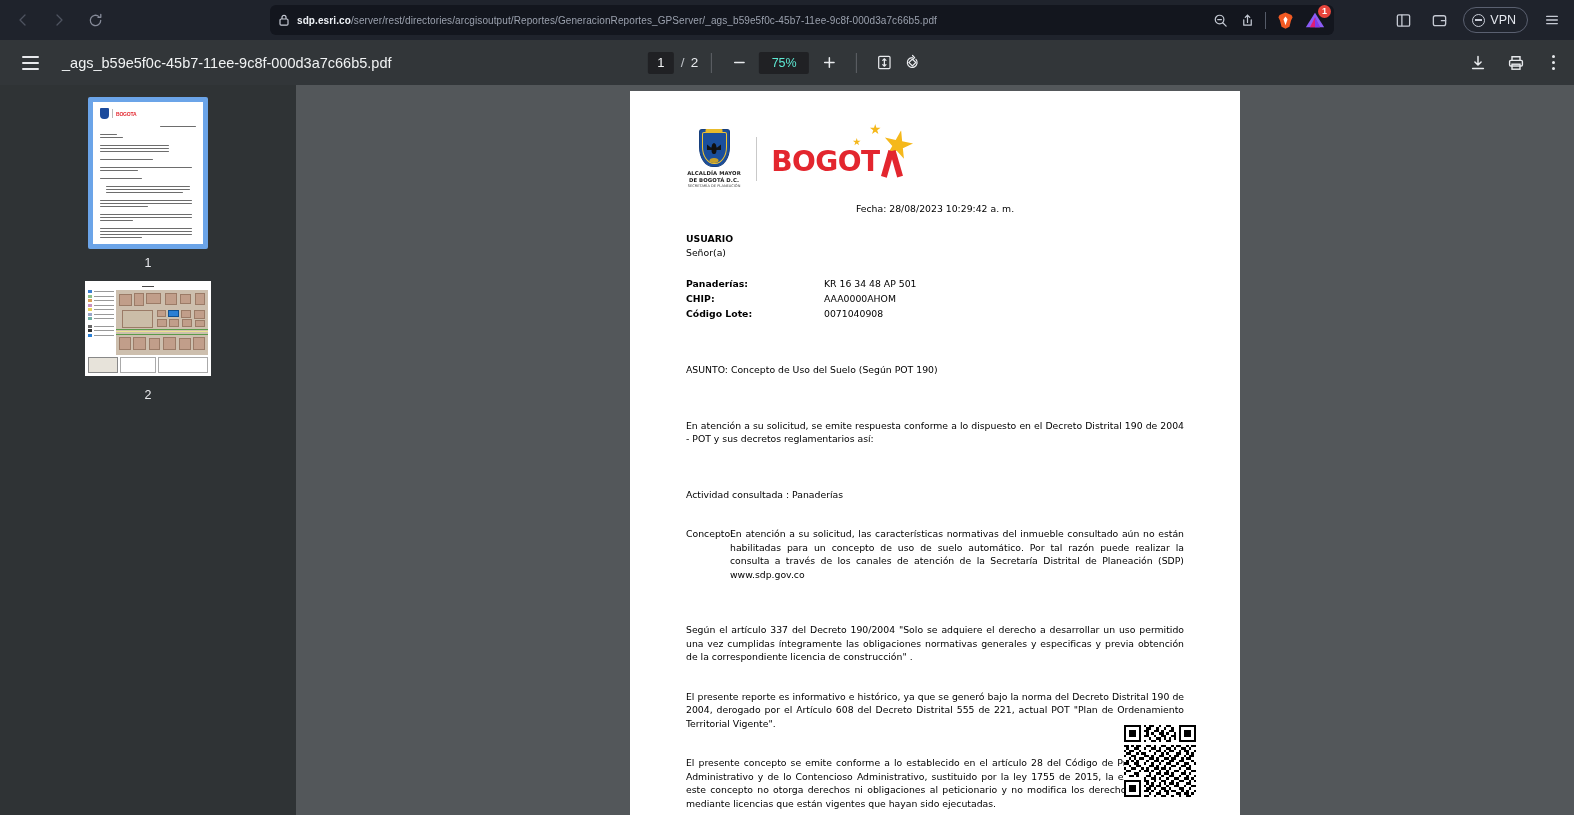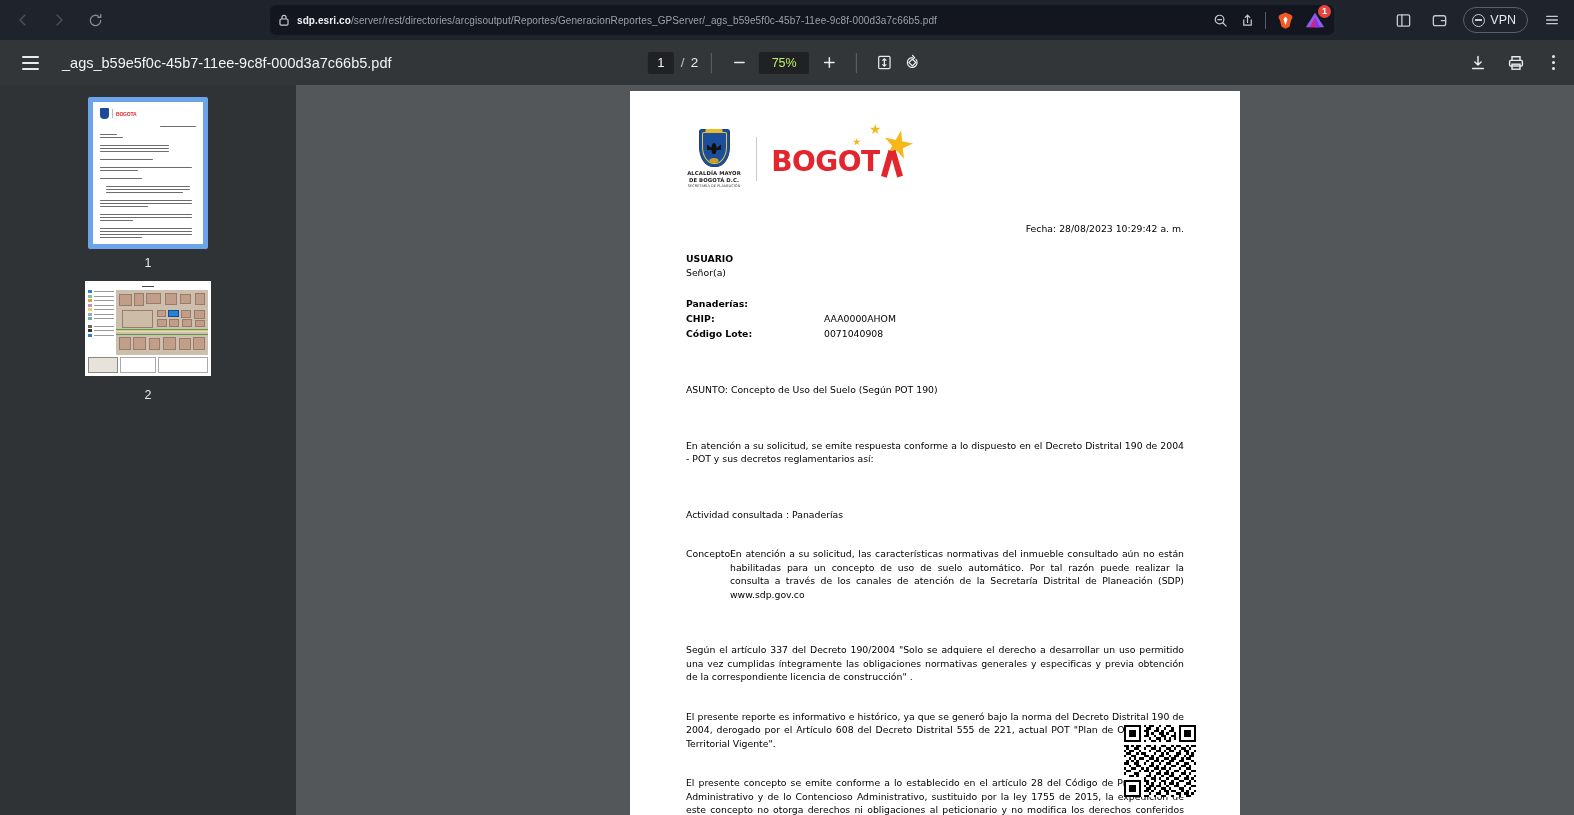--- a/index.html
+++ b/index.html
@@ -146,21 +146,21 @@
   .page-total { color:#e8eaed; font-size:13.5px; }
   .tb-sep { width:1px; height:20px; background:#5f6368; margin: 0 13px; }
   .tb-icon-btn {
     width: 28px; height: 28px;
     display:flex; align-items:center; justify-content:center;
     color:#e8eaed; border-radius:4px;
   }
   .zoom-box {
     min-width: 50px; height: 22px;
     background: #202124;
-    color: #bef264;
+    color: #5eead4;
     font-size: 12.5px;
     display:flex; align-items:center; justify-content:center;
     border-radius: 2px;
     margin: 0 6px;
     padding: 0 7px;
   }
   .pdf-right {
     position:absolute; right: 8px; top:0; height:45px;
     display:flex; align-items:center; gap: 10px;
   }
@@ -313,21 +313,21 @@
   .star-sm1 {
     position:absolute; right: 22px; top: -18px; width: 11px; height: 11px; background:#f5b81b;
     clip-path: polygon(50% 0%,61% 35%,98% 35%,68% 57%,79% 91%,50% 70%,21% 91%,32% 57%,2% 35%,39% 35%);
   }
   .star-sm2 {
     position:absolute; right: 42px; top: -4px; width: 8px; height: 8px; background:#f5b81b;
     clip-path: polygon(50% 0%,61% 35%,98% 35%,68% 57%,79% 91%,50% 70%,21% 91%,32% 57%,2% 35%,39% 35%);
   }
 
   
-  .doc-date { text-align: right; font-size: 9.3px; margin-top: 34px; margin-bottom: 18px; }
+  .doc-date { text-align: center; font-size: 9.3px; margin-top: 14px; margin-bottom: 18px; }
   .addr-line { font-size: 9.3px; line-height: 14px; }
   .addr-line.b { font-weight: 700; }
   .kv-table { margin-top: 16px; font-size: 9.3px; line-height: 15px; }
   .kv-row { display: flex; }
   .kv-k { width: 138px; font-weight: 700; }
   .kv-v { flex: 1; }
   .para { font-size: 9.3px; line-height: 13.5px; text-align: justify; margin-top: 16px; }
   .sp-lg { height: 26px; }
   .sp-md { height: 18px; }
   .sp-sm { height: 10px; }
@@ -663,20 +663,21 @@
         </div>
 
         <div class="doc-date">Fecha: 28/08/2023 10:29:42 a. m.</div>
 
         <div class="addr-line b">USUARIO</div>
         <div class="addr-line">Señor(a)</div>
 
         <div class="kv-table">
           <div class="kv-row">
             <div class="kv-k">Panaderías:</div>
+            <div class="kv-v">KR 16 34 48 AP 501</div>
           </div>
           <div class="kv-row">
             <div class="kv-k">CHIP:</div>
             <div class="kv-v">AAA0000AHOM</div>
           </div>
           <div class="kv-row">
             <div class="kv-k">Código Lote:</div>
             <div class="kv-v">0071040908</div>
           </div>
         </div>

